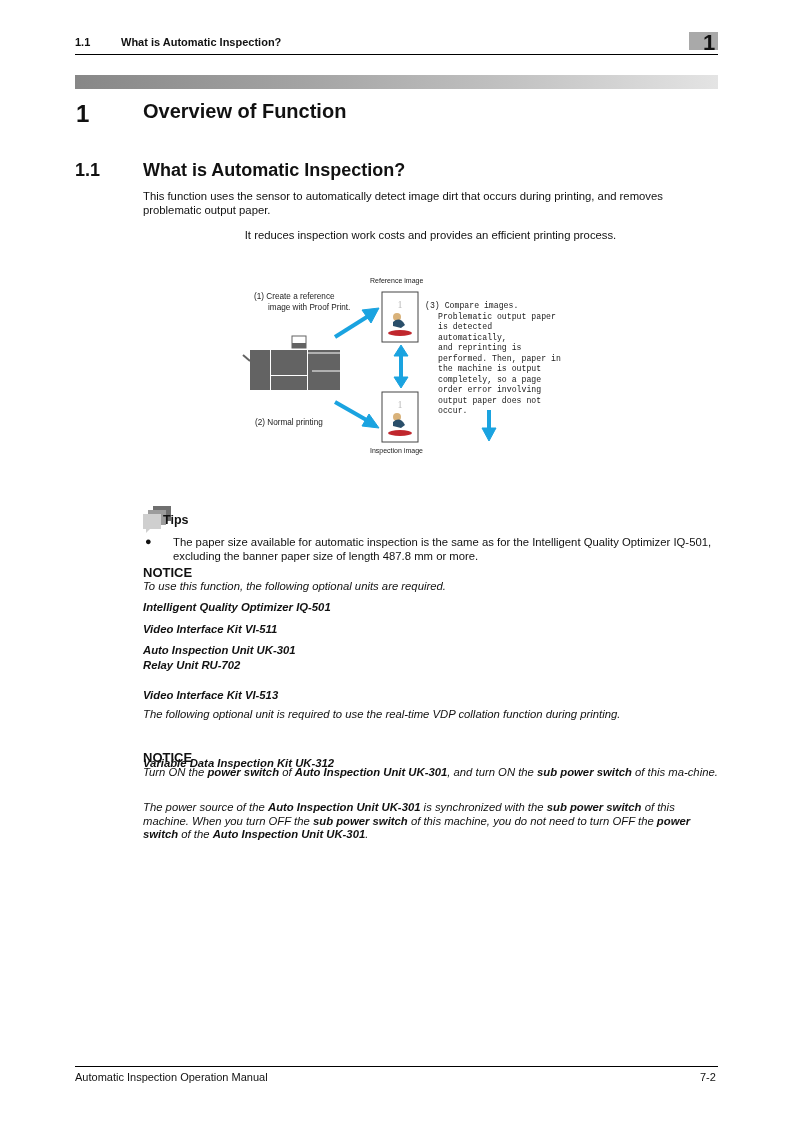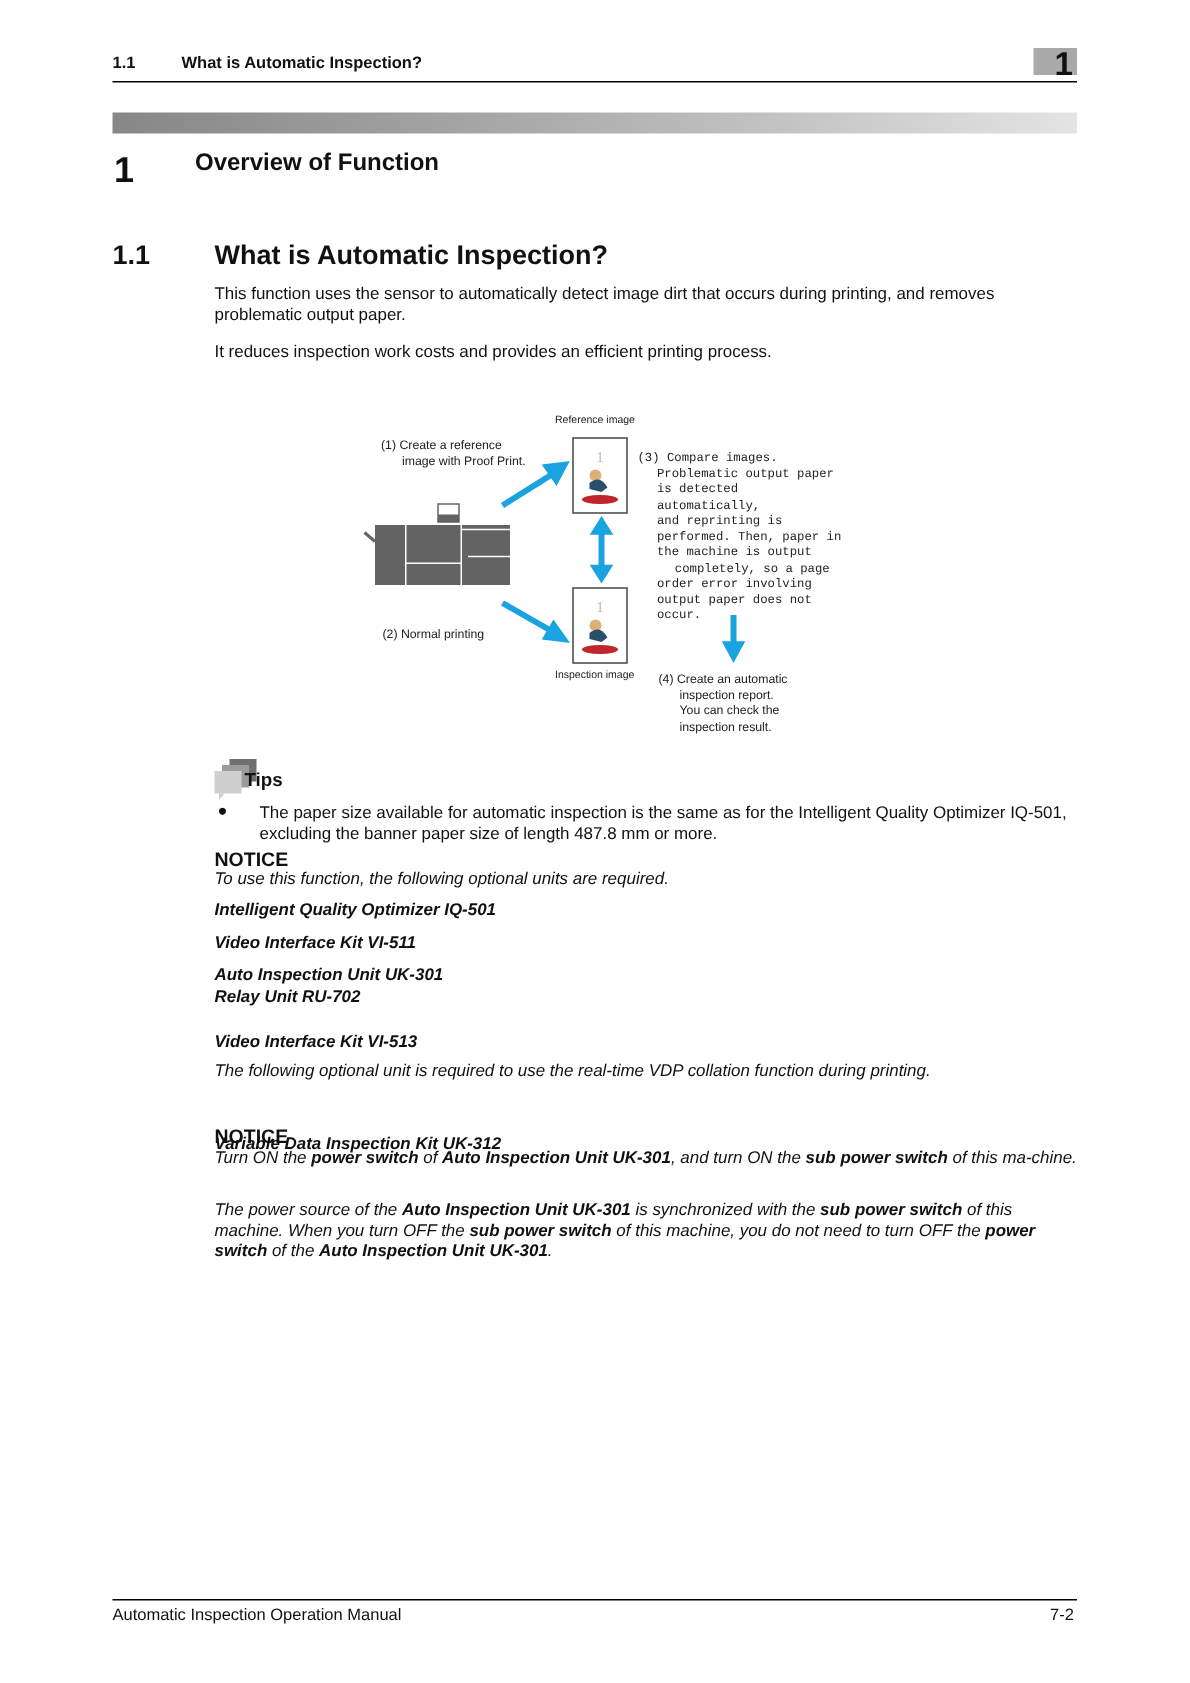--- a/index.html
+++ b/index.html
@@ -11,21 +11,21 @@
     
     .hdr-num { left: 75px; top: 36px; font-size: 11px; font-weight: bold; }
     .hdr-title { left: 121px; top: 36px; font-size: 11px; font-weight: bold; }
     .hdr-tab { left: 689px; top: 32px; width: 29px; height: 18px; background: #a9a9a9; }
     .hdr-tabnum { left: 703px; top: 31px; font-size: 22px; font-weight: bold; line-height: 24px; }
     .hdr-rule { left: 75px; top: 54px; width: 643px; height: 1px; background: #000; }
     .grad-bar { left: 75px; top: 75px; width: 643px; height: 14px;
       background: linear-gradient(to right, #878787 0%, #a3a3a3 35%, #c4c4c4 70%, #e4e4e4 100%); }
     
     .h1-num { left: 76px; top: 100px; font-size: 24px; font-weight: bold; }
-    .h1-title { left: 130px; top: 100px; font-size: 16px; font-weight: bold; }
+    .h1-title { left: 143px; top: 100px; font-size: 20px; font-weight: bold; }
     .h2-num { left: 75px; top: 160px; font-size: 18px; font-weight: bold; }
     .h2-title { left: 143px; top: 160px; font-size: 18px; font-weight: bold; }
     .body-text { left: 143px; width: 575px; font-size: 11.3px; line-height: 14px; }
     
     .diag { left: 235px; top: 270px; width: 330px; height: 230px; }
     .dlabel { position: absolute; font-size: 8.2px; line-height: 10.5px; color: #222; }
     .dsmall { position: absolute; font-size: 7px; color: #222; }
     
     .tips-icon { left: 141px; top: 505px; width: 32px; height: 28px; }
     .tips-label { left: 163px; top: 513px; font-size: 12.5px; font-weight: bold; }
@@ -48,21 +48,21 @@
 <div class="abs hdr-tab"></div>
 <div class="abs hdr-tabnum">1</div>
 <div class="abs hdr-rule"></div>
 <div class="abs grad-bar"></div>
 
 <div class="abs h1-num">1</div>
 <div class="abs h1-title">Overview of Function</div>
 <div class="abs h2-num">1.1</div>
 <div class="abs h2-title">What is Automatic Inspection?</div>
 <div class="abs body-text" style="top:189px;">This function uses the sensor to automatically detect image dirt that occurs during printing, and removes problematic output paper.</div>
-<div class="abs body-text" style="top:228px;">It reduces inspection work costs and provides an efficient printing process.</div>
+<div class="abs body-text" style="top:228px;text-align:center;">It reduces inspection work costs and provides an efficient printing process.</div>
 
 <div class="abs diag">
   <div class="dsmall" style="left:135px; top:7px;">Reference image</div>
   <div class="dlabel" style="left:19px; top:22px;">
     <div>(1) Create a reference</div>
     <div style="padding-left:14px;">image with Proof Print.</div>
   </div>
   <svg style="position:absolute; left:0; top:0;" width="330" height="230">
 
     <g fill="#636363">
@@ -111,33 +111,27 @@
       <polygon points="254,171 247,158 261,158"></polygon>
     </g>
   </svg>
   <div class="dlabel" style="left:190px; top:31px;font-family:Liberation Mono, monospace;">
     <div>(3) Compare images.</div>
     <div style="padding-left:13px;">Problematic output paper</div>
     <div style="padding-left:13px;">is detected automatically,</div>
     <div style="padding-left:13px;">and reprinting is</div>
     <div style="padding-left:13px;">performed. Then, paper in</div>
     <div style="padding-left:13px;">the machine is output</div>
-    <div style="padding-left:13px;text-align:center;">completely, so a page</div>
+    <div style="padding-left:13px;">completely, so a page</div>
     <div style="padding-left:13px;">order error involving</div>
     <div style="padding-left:13px;">output paper does not</div>
     <div style="padding-left:13px;">occur.</div>
   </div>
   <div class="dlabel" style="left:20px; top:148px;">(2) Normal printing</div>
   <div class="dsmall" style="left:135px; top:177px;">Inspection image</div>
-  <div class="dlabel" style="left:204px; top:178px;">
-    <div>(4) Create an automatic</div>
-    <div style="padding-left:14px;">inspection report.</div>
-    <div style="padding-left:14px;">You can check the</div>
-    <div style="padding-left:14px;">inspection result.</div>
-  </div>
 </div>
 
 <svg class="abs tips-icon" viewBox="0 0 32 28">
   <rect x="12" y="1" width="18" height="15" fill="#6f6f6f"></rect>
   <rect x="7" y="5" width="18" height="15" fill="#9c9c9c"></rect>
   <rect x="2" y="9" width="18" height="15" fill="#cfcfcf"></rect>
   <polygon points="5,24 9,24 5,28" fill="#cfcfcf"></polygon>
 </svg>
 <div class="abs tips-label">Tips</div>
 <div class="abs bullet">●</div>

